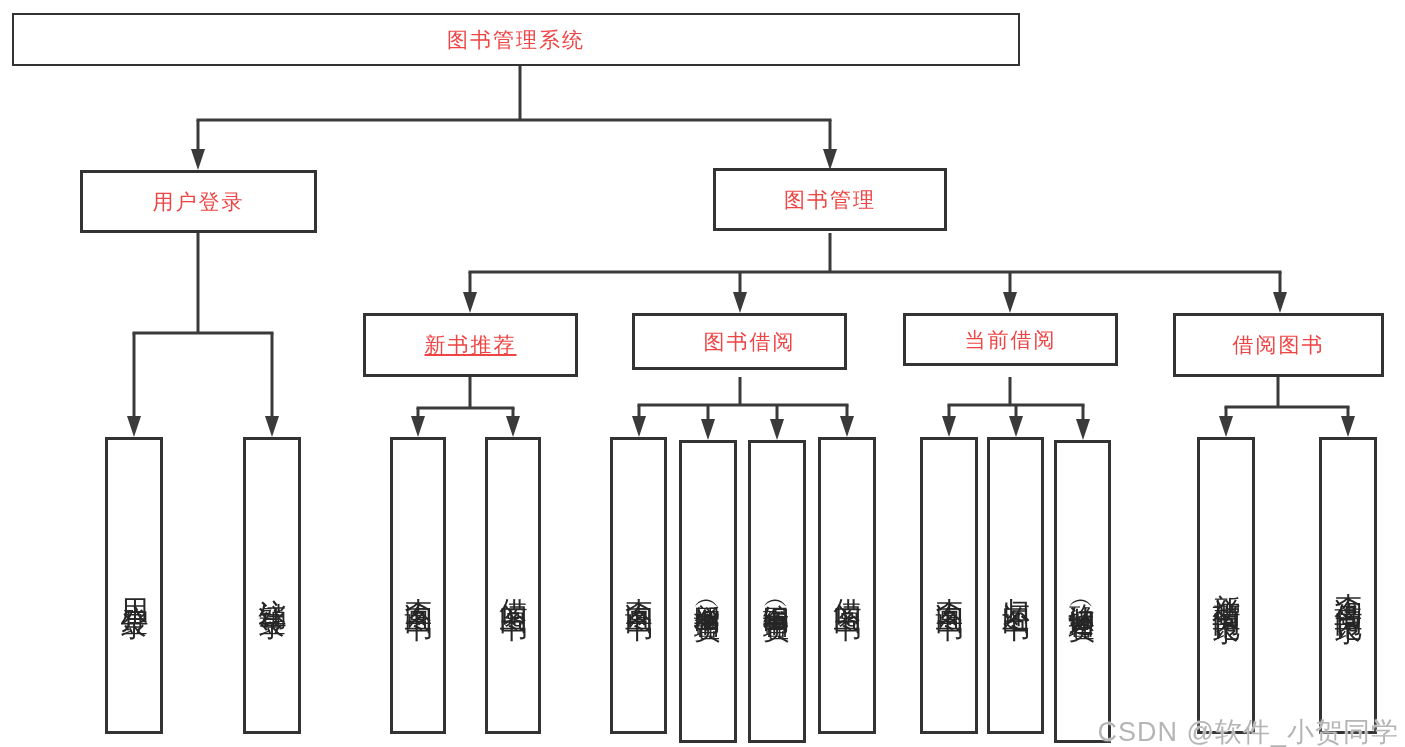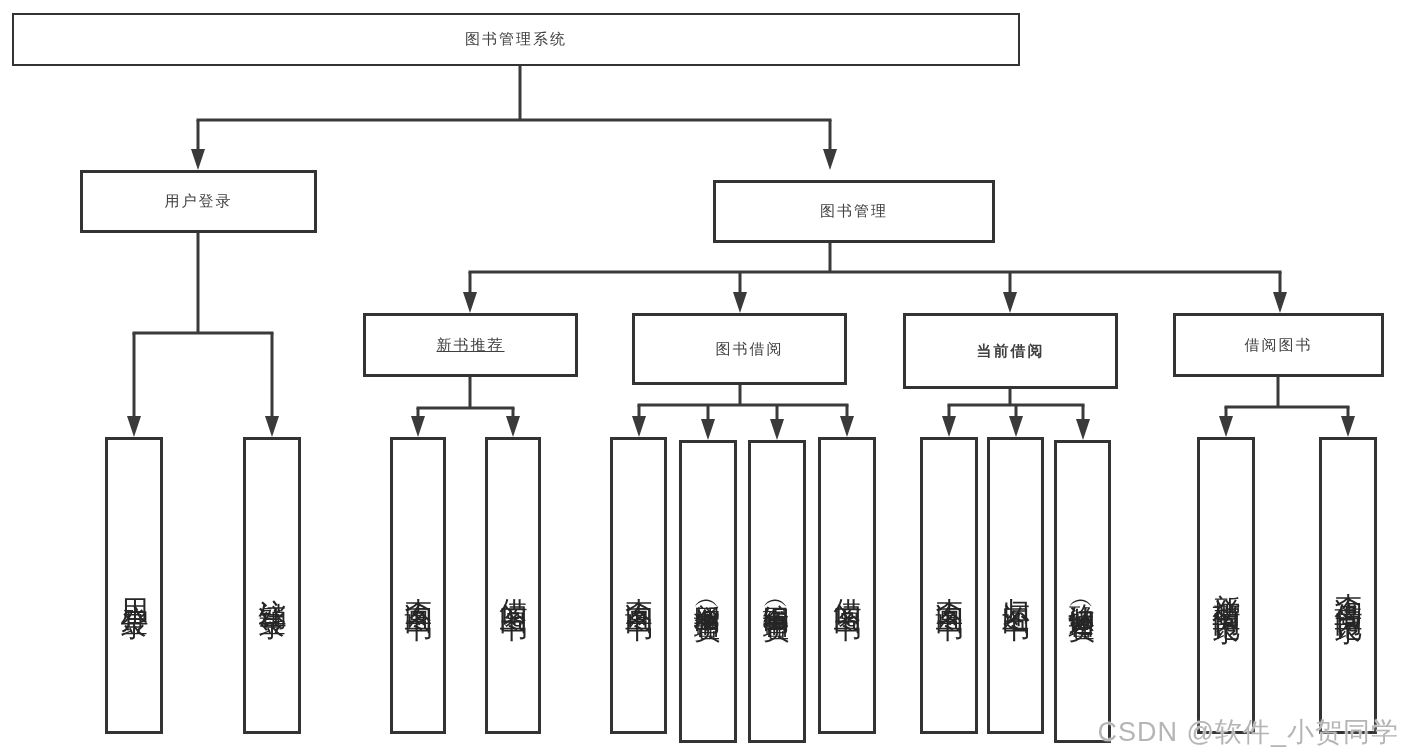--- a/index.html
+++ b/index.html
@@ -21,23 +21,23 @@
     z-index: 0;
   }
   .hbox {
     position: absolute;
     box-sizing: border-box;
     border: 3px solid #333333;
     background: #ffffff;
     display: flex;
     align-items: center;
     justify-content: center;
-    font-size: 15px;
+    font-size: 21px;
     letter-spacing: 2px;
-    color: #404040;
+    color: #ef4444;
     z-index: 1;
   }
   .hbox.root-box { border-width: 2px; }
   .leaf {
     position: absolute;
     box-sizing: border-box;
     border: 3px solid #333333;
     background: #ffffff;
     display: flex;
     align-items: center;
@@ -127,31 +127,31 @@
       <polygon points="1341,416 1355,416 1348,437" fill="#3a3a3a"></polygon>
     </svg>
 
   <div class="hbox root-box" style="left:12px; top:13px; width:1008px; height:53px;">
     <span>图书管理系统</span>
   </div>
 
   <div class="hbox" style="left:80px; top:170px; width:237px; height:63px;">
     <span>用户登录</span>
   </div>
-  <div class="hbox" style="left:713px; top:180px; width:282px; height:63px;align-items:center;">
+  <div class="hbox" style="left:713px; top:168px; width:234px; height:63px;align-items:center;">
     <span>图书管理</span>
   </div>
 
   <div class="hbox" style="left:363px; top:313px; width:215px; height:64px;text-decoration:underline;">
     <span>新书推荐</span>
   </div>
-  <div class="hbox" style="left:632px; top:313px; width:215px; height:72px;padding-left:20px;">
+  <div class="hbox" style="left:632px; top:313px; width:215px; height:57px;padding-left:20px;">
     <span>图书借阅</span>
   </div>
-  <div class="hbox" style="left:903px; top:313px; width:215px; height:76px;font-weight:bold;">
+  <div class="hbox" style="left:903px; top:313px; width:215px; height:53px;">
     <span>当前借阅</span>
   </div>
   <div class="hbox" style="left:1173px; top:313px; width:211px; height:64px;">
     <span>借阅图书</span>
   </div>
 
   <div class="leaf" style="left:105px; top:437px; width:58px; height:297px;">
     <span class="vtext">用户登录</span>
   </div>
   <div class="leaf" style="left:243px; top:437px; width:58px; height:297px;">

